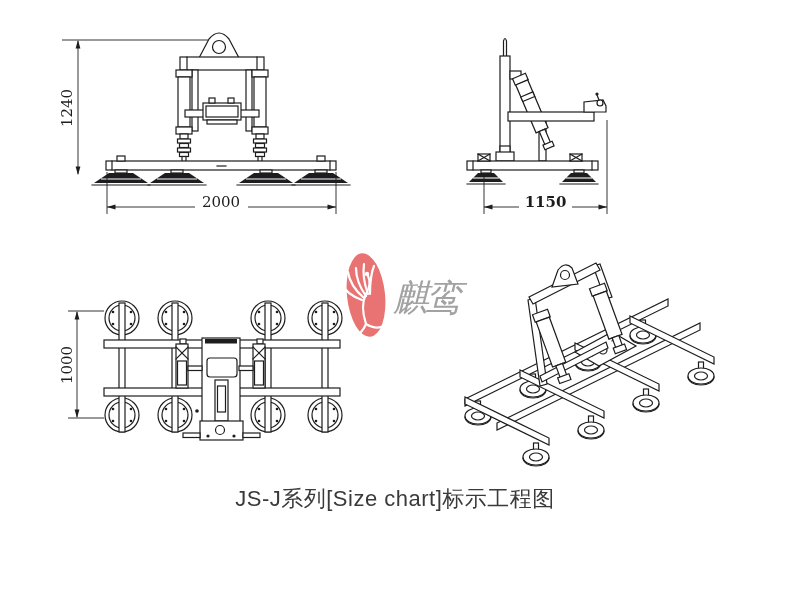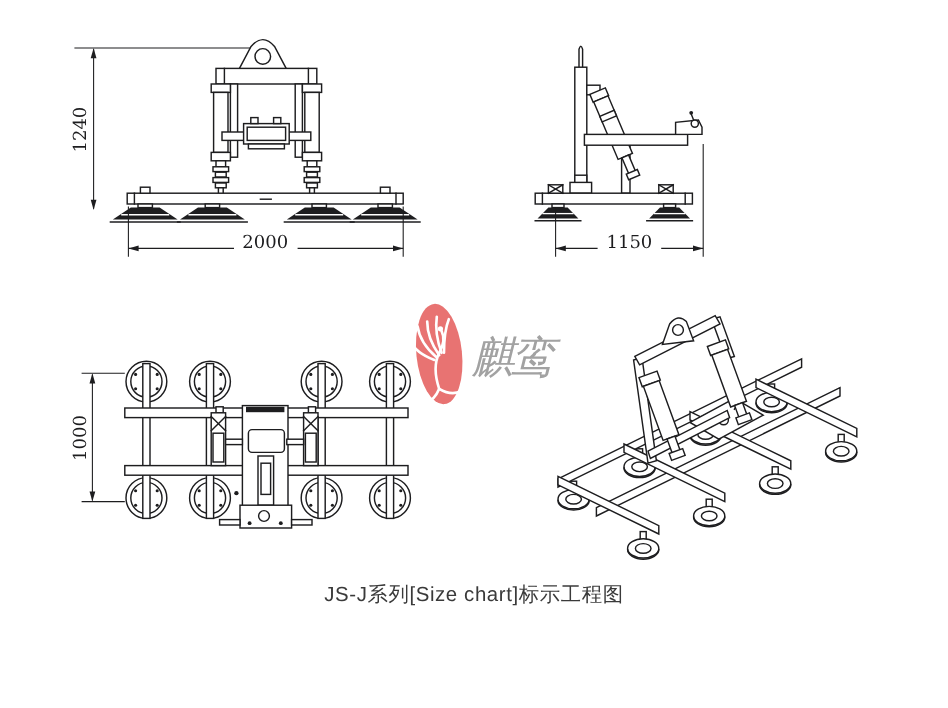--- a/index.html
+++ b/index.html
@@ -7,21 +7,21 @@
           font-family:"Liberation Sans",sans-serif;}
   .view{position:absolute;}
   svg{display:block;overflow:visible;}
   .ln{fill:none;stroke:#1d1d1f;stroke-width:1.2;stroke-linecap:square;}
   .fw{fill:#ffffff;stroke:#1d1d1f;stroke-width:1.2;}
   .fd{fill:#1d1d1f;stroke:none;}
   .dim{fill:none;stroke:#1d1d1f;stroke-width:0.9;}
   .dim-t{font-family:"DejaVu Serif",serif;font-size:15px;fill:#1d1d1f;}
   .wm-text{font-family:"DejaVu Serif",serif;font-size:36px;fill:#a2a2a2;letter-spacing:-3px;}
   #caption{position:absolute;left:0;top:484px;width:790px;text-align:center;
-           font-size:17px;letter-spacing:.5px;color:#3a3a3a;}
+           font-size:22px;letter-spacing:.5px;color:#3a3a3a;}
 </style>
 </head>
 <body>
 
 <div id="canvas">
 
   <div class="view" style="left:55px;top:25px;width:345px;height:195px;">
     <svg width="345" height="195" viewBox="55 25 345 195">
 
       <g>
@@ -120,21 +120,21 @@
         <line class="dim" x1="336" y1="172" x2="336" y2="214"></line>
         <line class="dim" x1="107" y1="207" x2="195" y2="207"></line>
         <line class="dim" x1="248" y1="207" x2="336" y2="207"></line>
         <polygon class="fd" points="107,207 115.5,204.6 115.5,209.4"></polygon>
         <polygon class="fd" points="336,207 327.5,204.6 327.5,209.4"></polygon>
         <text class="dim-t" x="221" y="207" text-anchor="middle">2000</text>
       </g>
     </svg>
   </div>
 
-  <div class="view" style="left:434px;top:25px;width:160px;height:195px;">
+  <div class="view" style="left:455px;top:25px;width:160px;height:195px;font-weight:bold;">
     <svg width="160" height="195" viewBox="455 25 160 195">
       <g>
         <path class="fw" d="M503.5 56 L503.5 41 Q505 36 506.5 41 L506.5 56"></path>
         <rect class="fw" x="500" y="56" width="10" height="105"></rect>
         <rect class="fw" x="500" y="146" width="10" height="7"></rect>
         <rect class="fw" x="496" y="152" width="18" height="9"></rect>
       </g>
       <rect class="fw" x="510" y="71" width="11" height="8"></rect>
       <rect class="fw" x="539" y="121" width="7" height="40"></rect>
       <g transform="translate(519 76) rotate(67)">

